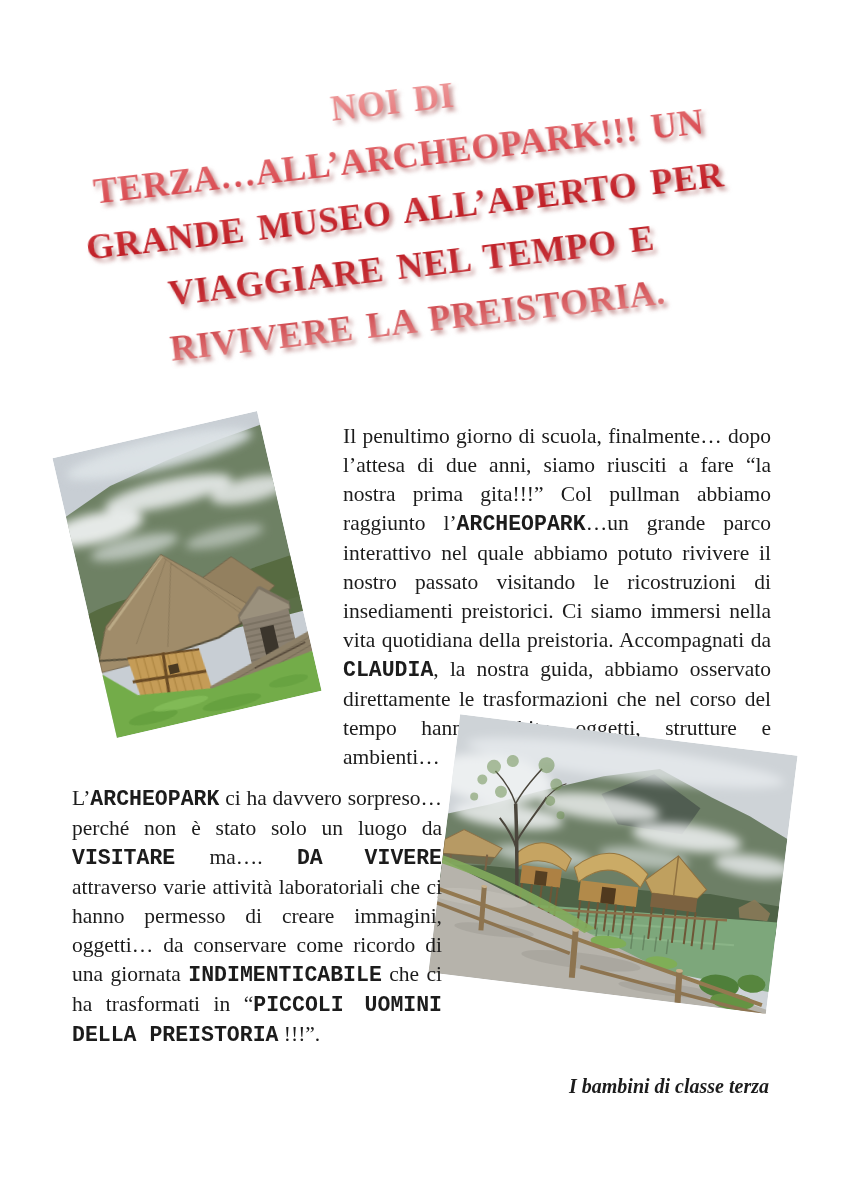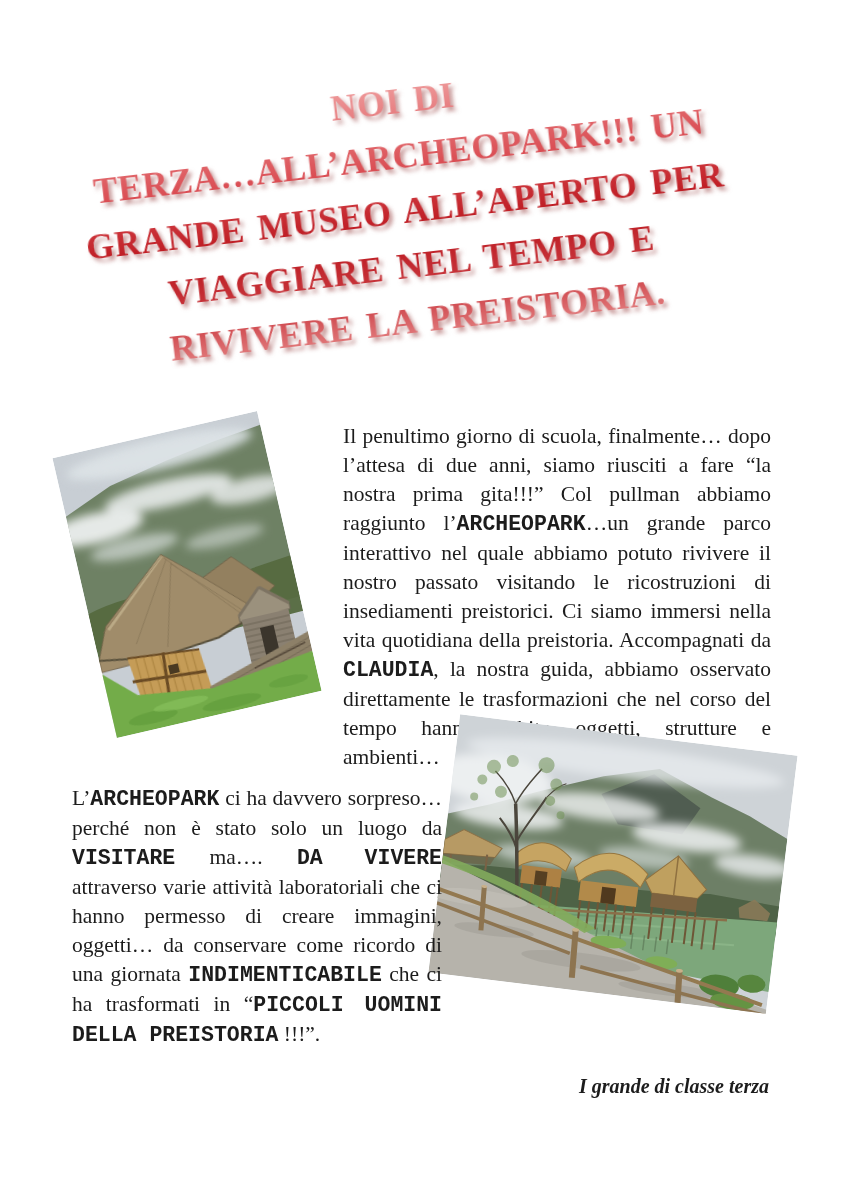--- a/index.html
+++ b/index.html
@@ -262,15 +262,15 @@
         <line x1="249" y1="228" x2="251" y2="260" stroke="#8d7450" stroke-width="6"></line>
         <ellipse cx="45" cy="168" rx="3" ry="1.5" fill="#c9b089"></ellipse>
         <ellipse cx="141" cy="200" rx="3.5" ry="1.8" fill="#c9b089"></ellipse>
         <ellipse cx="249" cy="228" rx="3.5" ry="1.8" fill="#c9b089"></ellipse>
       </g>
     </svg>
   </div>
 
   <p class="para" id="para2"><span>L’</span><b>ARCHEOPARK</b><span> ci ha davvero sorpreso… perché non è stato solo un luogo da </span><b>VISITARE</b><span> ma…. </span><b>DA VIVERE</b><span> attraverso varie attività laboratoriali che ci hanno permesso di creare immagini, oggetti… da conservare come ricordo di una giornata </span><b>INDIMENTICABILE</b><span> che ci ha trasformati in “</span><b>PICCOLI UOMINI DELLA PREISTORIA</b><span> !!!”.</span></p>
 
-  <div class="signature">I grande di classe terza</div>
+  <div class="signature">I bambini di classe terza</div>
 
 </div>
 
 </body></html>

